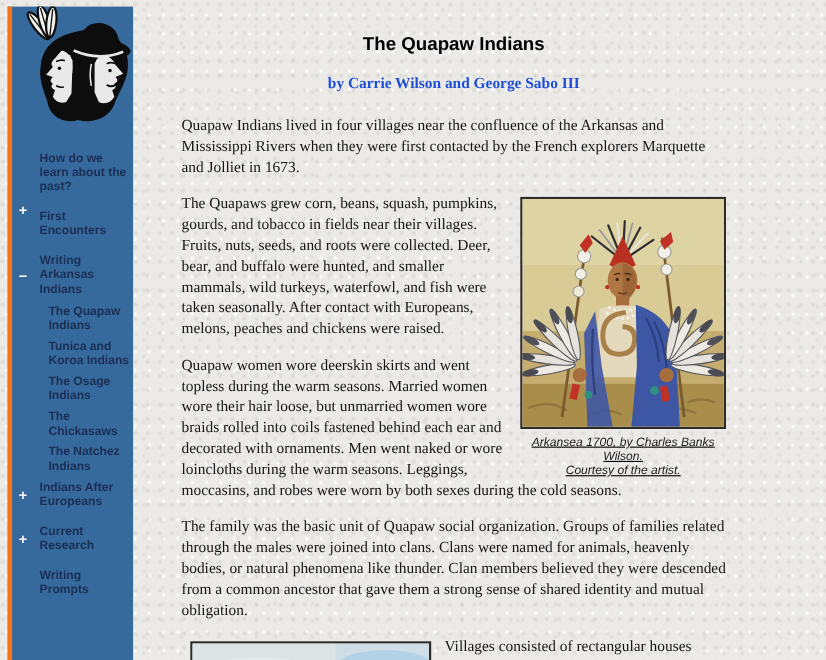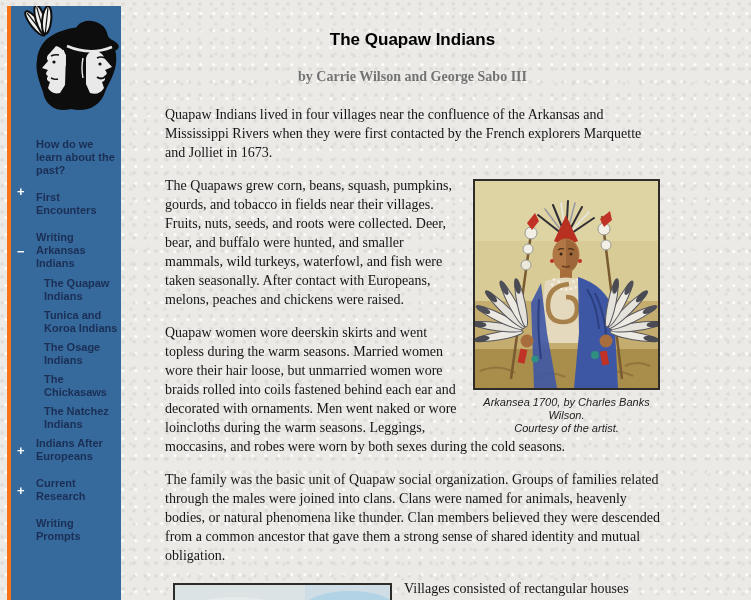--- a/index.html
+++ b/index.html
@@ -31,26 +31,26 @@
     position:absolute;left:6px;top:50%;transform:translateY(-50%);
     color:#ffffff;font:bold 13px/13px "Liberation Sans",sans-serif;
   }
   .main{position:absolute;left:121px;top:0;width:630px;height:600px;}
   .content{margin:30px 91px 0 44px;}
   .page-title{
     font:bold 17px/20px "Liberation Sans",sans-serif;color:#000;
     text-align:center;margin:8px 0 18px;
   }
   .byline{
-    font:bold 14px/17px "Liberation Serif",serif;color:#737373;
+    font:bold 14px/17px "Liberation Serif",serif;color:#1d4ed8;
     text-align:center;margin:0 0 20px;
   }
   .content p{font:14px/19px "Liberation Serif",serif;color:#151515;margin:0 0 14px;}
   figure{margin:0;}
-  .portrait-fig{float:right;width:187px;margin:3px 0 2px 10px;}
+  .portrait-fig{float:right;width:187px;margin:3px 0 2px 10px;text-decoration:underline;}
   .portrait-fig svg{display:block;border:2px solid #2e2c28;}
   .caption-line{
     font:italic 11px/13px "Liberation Sans",sans-serif;color:#1c1c1c;text-align:center;
   }
   .caption-line.first{margin-top:6px;}
   .landscape-fig{float:left;width:219px;margin:4px 12px 0 8px;}
   .landscape-fig svg{display:block;border:2px solid #2e2c28;}
 </style>
 </head>
 <body>

